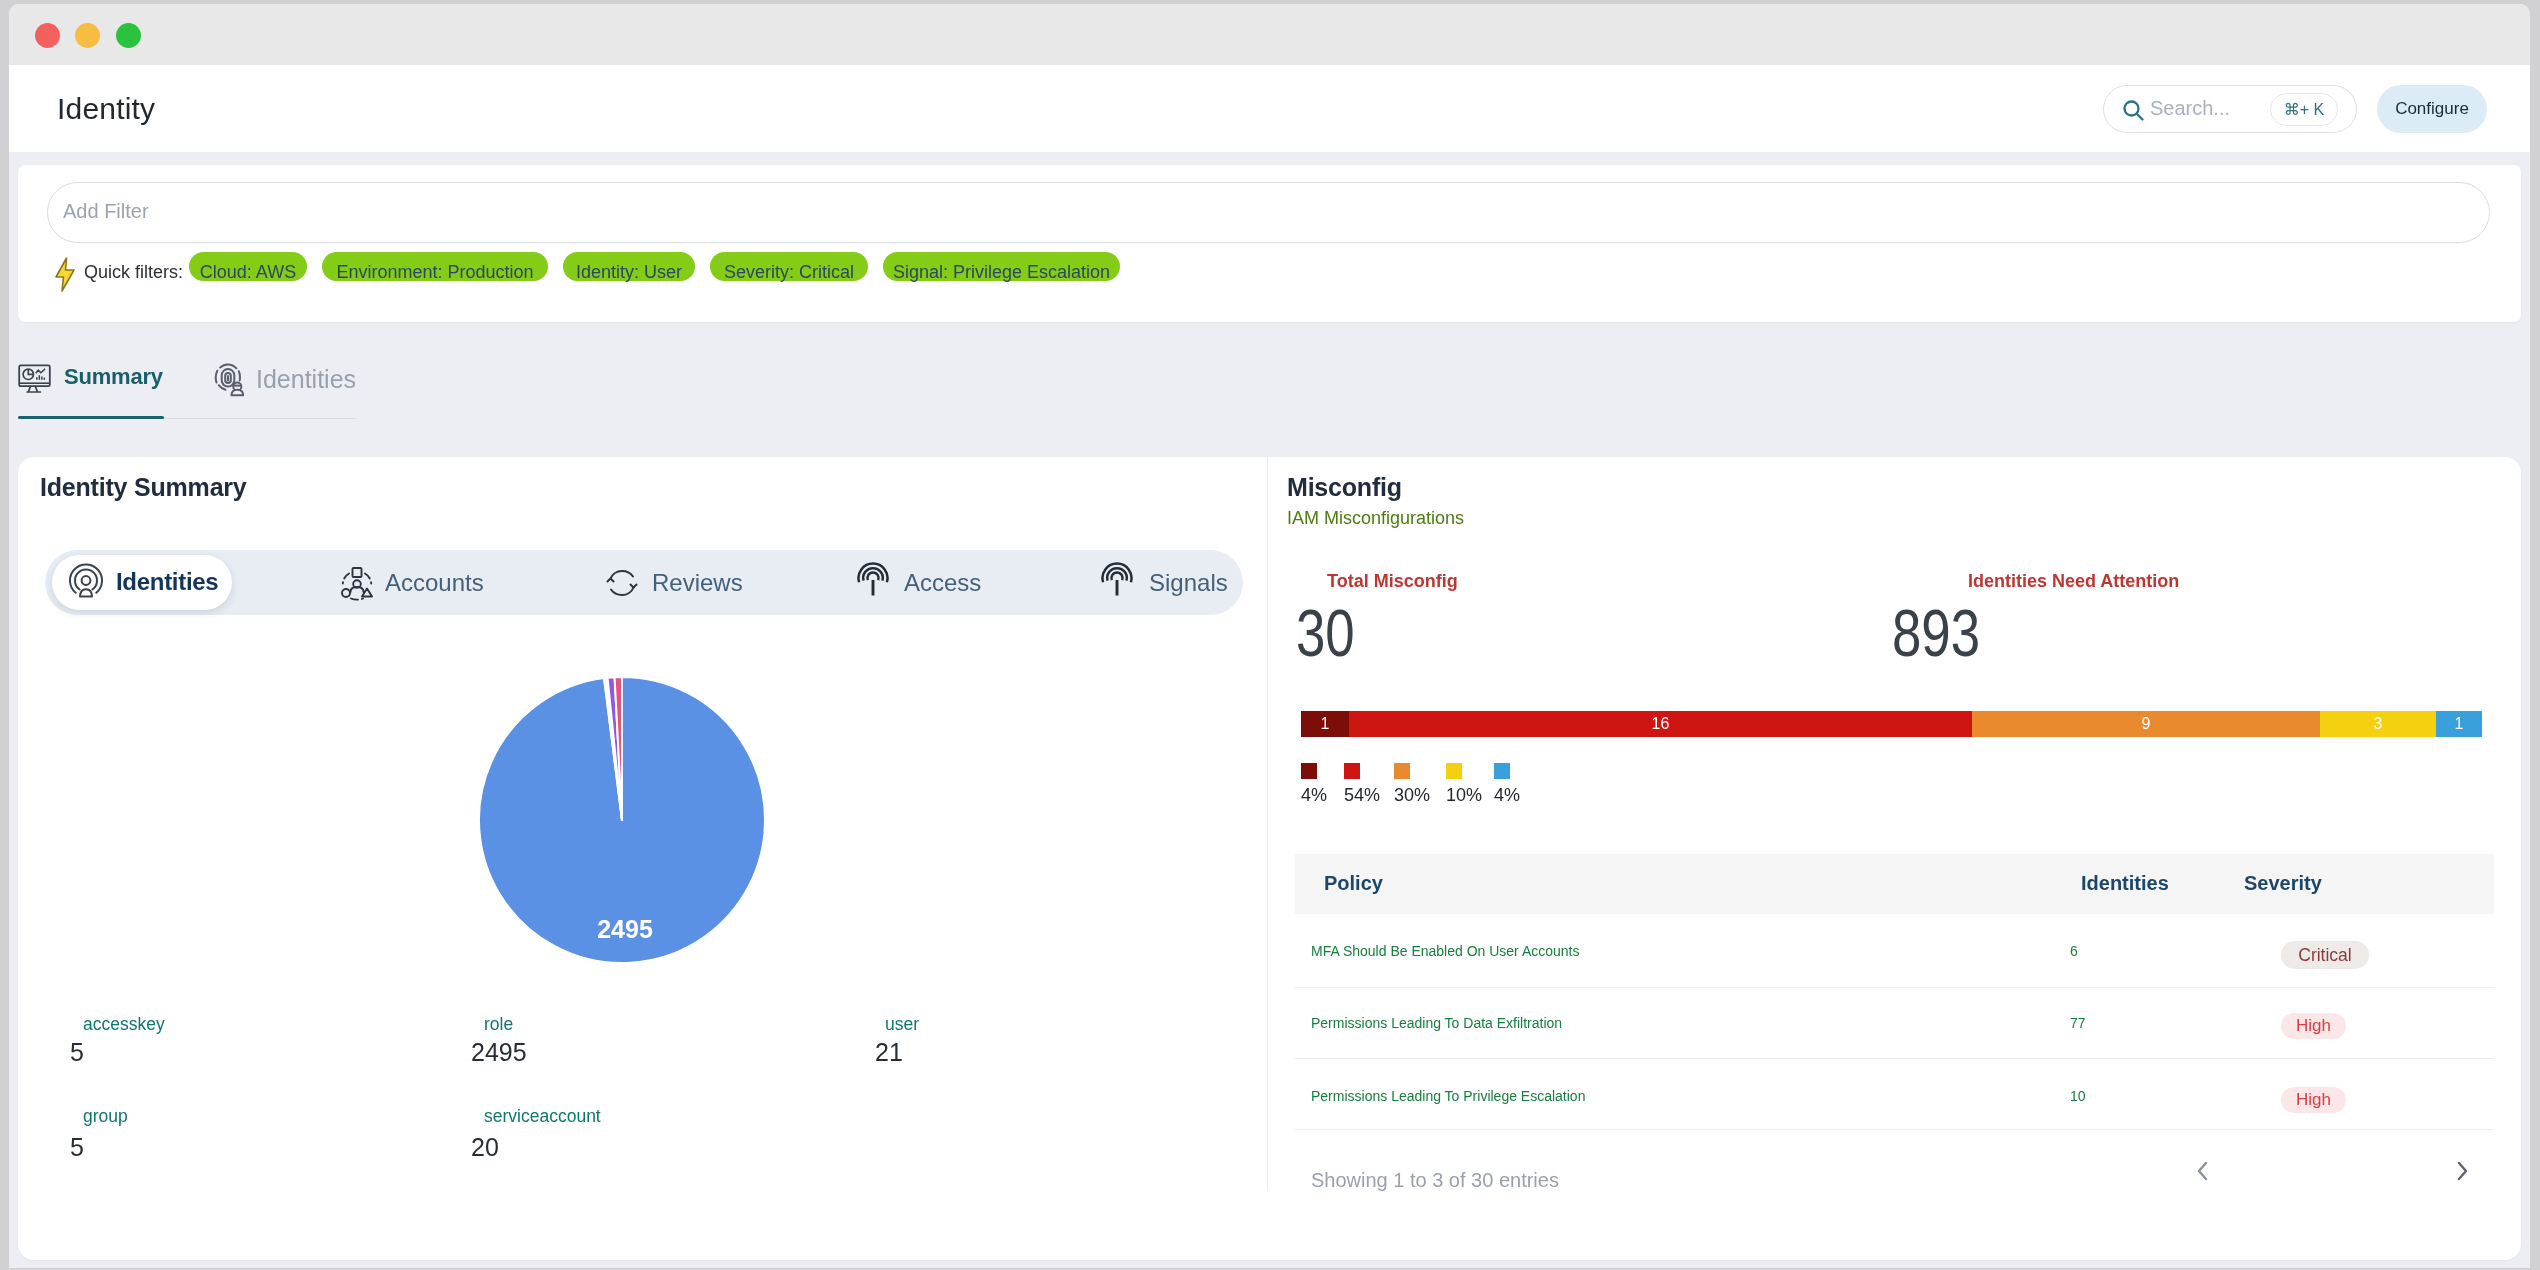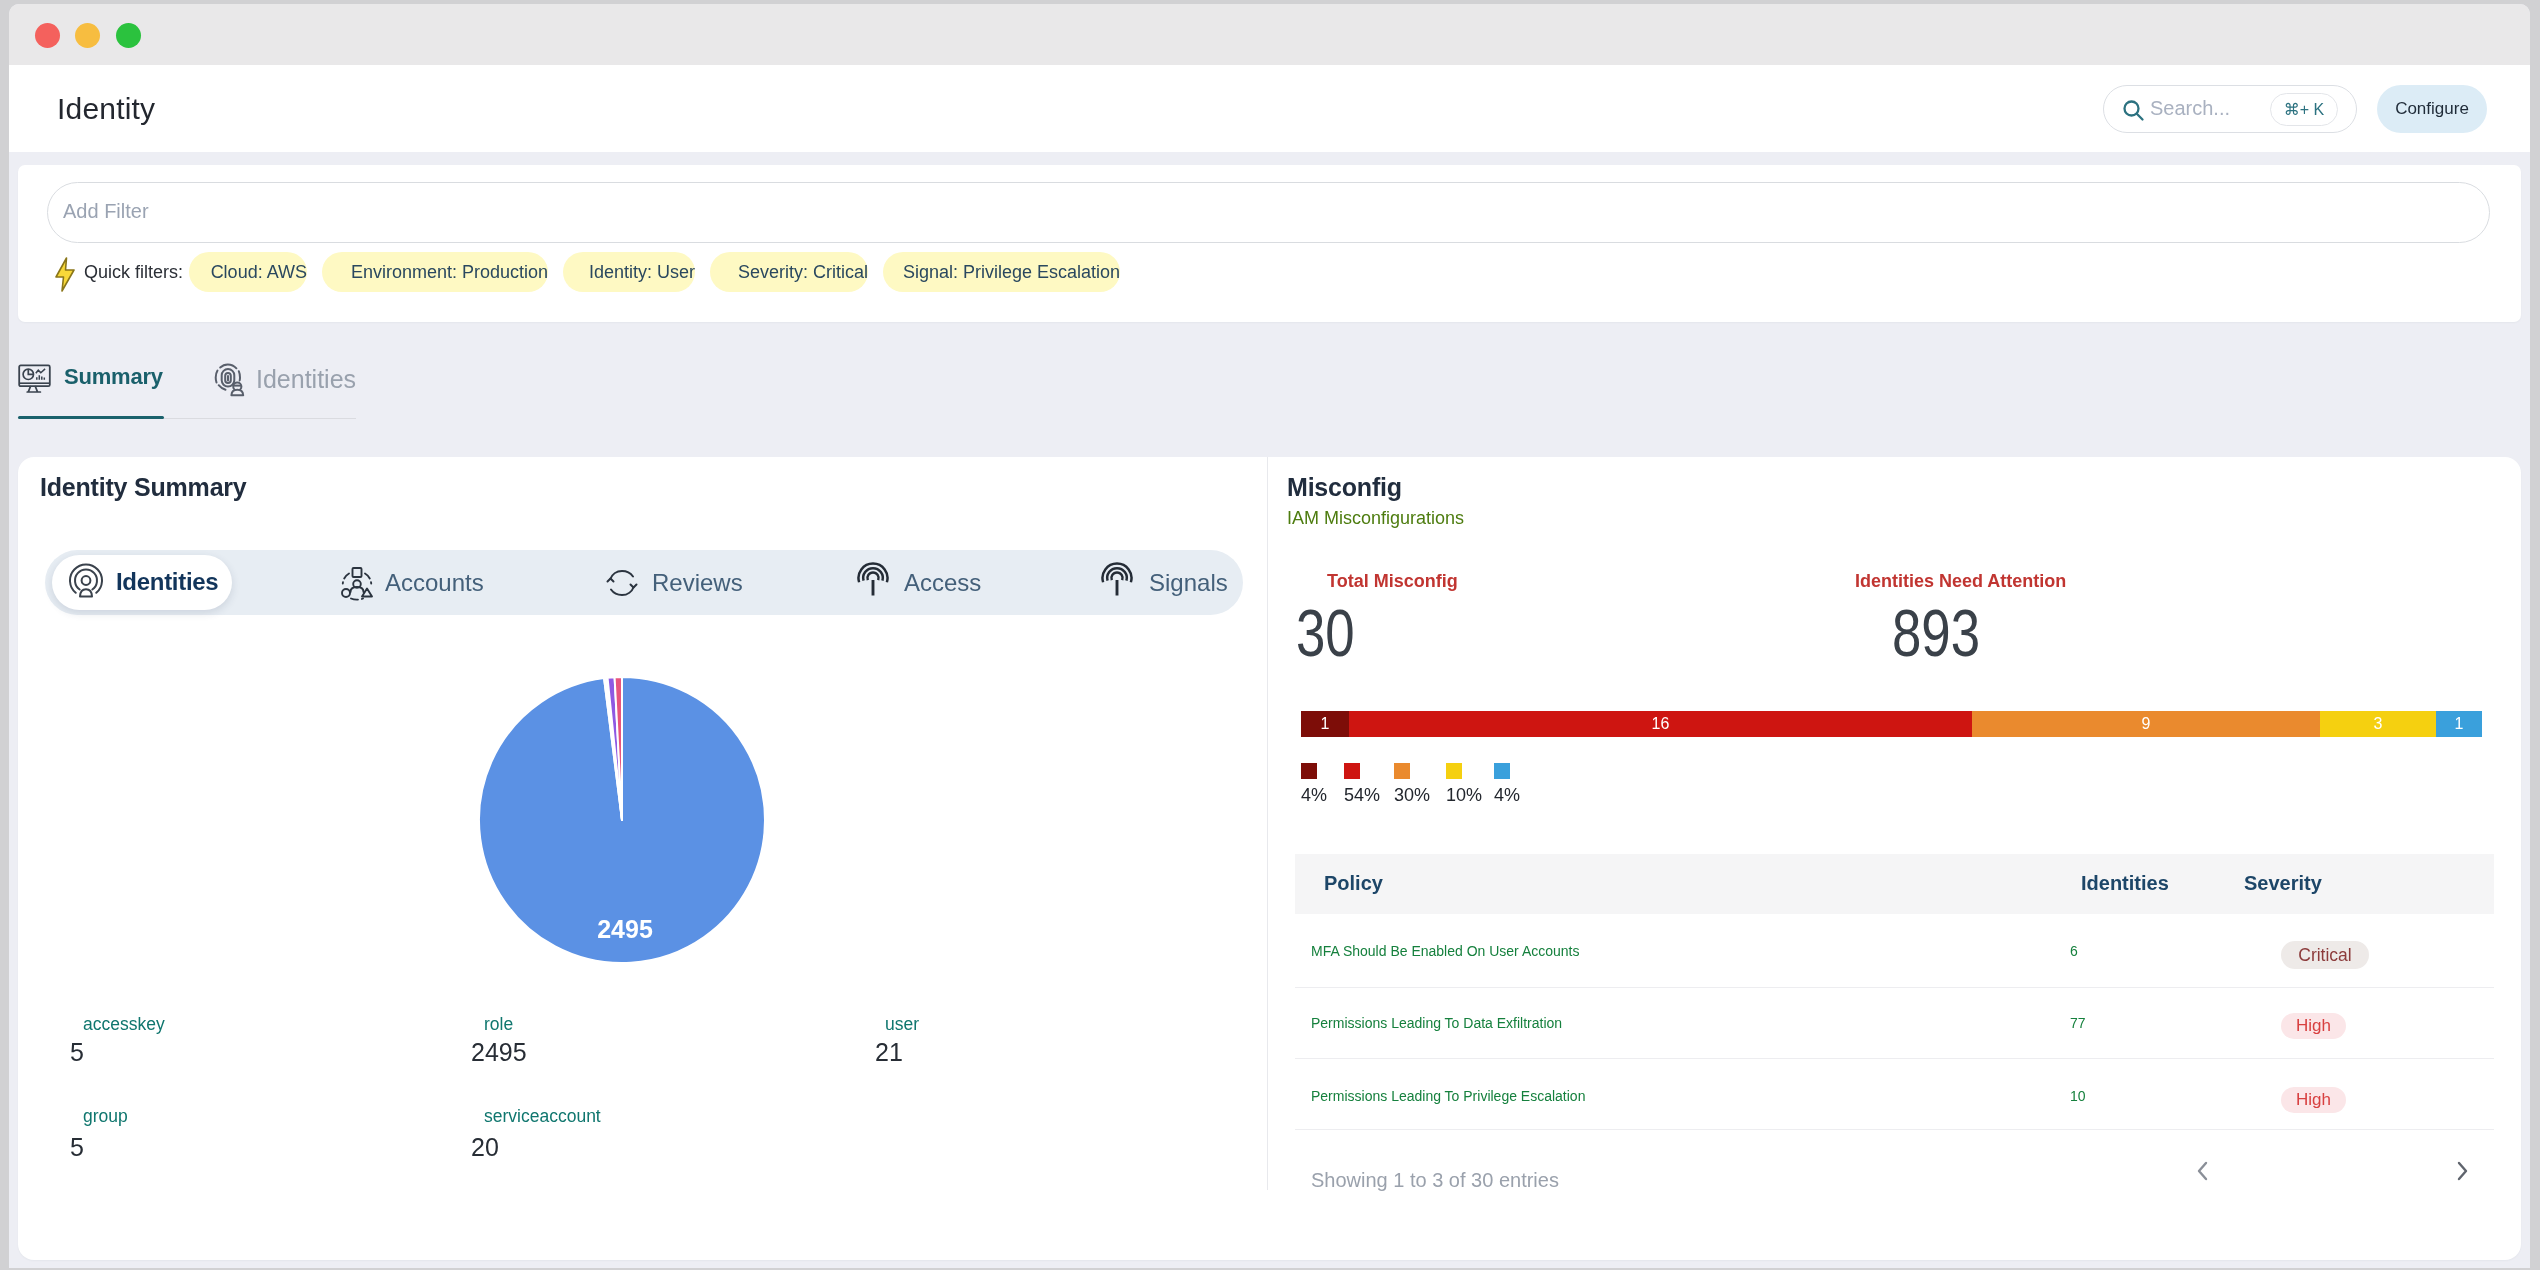--- a/index.html
+++ b/index.html
@@ -16,22 +16,22 @@
   .search-txt { position:absolute; left:46px; top:11px; font-size:20px; color:#a9b1c0; }
   .cmdk { position:absolute; left:166px; top:7px; width:68px; height:33px; border:1px solid #e3e5e9; border-radius:17px;
           color:#2c7280; font-size:16px; text-align:center; line-height:32px; }
   .configure { position:absolute; left:2368px; top:20px; width:110px; height:48px; border-radius:24px; background:#dcecf6;
                color:#1f2b38; font-size:17px; font-weight:500; text-align:center; line-height:48px; }
   .filtercard { position:absolute; left:9px; top:161px; width:2503px; height:157px; background:#fff; border-radius:7px;
                 box-shadow:0 1px 2px rgba(30,40,60,0.04); }
   .addfilter { position:absolute; left:29px; top:17px; width:2443px; height:61px; border:1.5px solid #d9dce0; border-radius:31px; }
   .addfilter span { position:absolute; left:15px; top:17px; font-size:20px; color:#9aa3b2; }
   .qf-label { position:absolute; left:66px; top:97px; font-size:18px; color:#2b2f36; }
-  .chip { position:absolute; top:87px; height:40px; border-radius:21px; background:#fef9c3; color:#2a485f;
-          font-size:18px; text-align:right; line-height:41px; }
+  .chip { position:absolute; top:87px; height:29px; border-radius:21px; background:#84cc16; color:#2a485f;
+          font-size:18px; text-align:center; line-height:41px; }
   .tabicon { position:absolute; }
   .tab-summary { position:absolute; left:55px; top:360px; font-size:22px; font-weight:700; color:#1a606b; letter-spacing:-0.2px;}
   .tab-identities { position:absolute; left:247px; top:361px; font-size:25px; color:#99a1ad; }
   .tabline-gray { position:absolute; left:9px; top:414px; width:338px; height:1px; background:#dadbe0; }
   .tabline-teal { position:absolute; left:9px; top:412px; width:146px; height:3px; background:#1a616c; border-radius:2px; }
   .maincard { position:absolute; left:9px; top:453px; width:2503px; height:803px; background:#fff; border-radius:16px;
               box-shadow:0 1px 2px rgba(30,40,60,0.04); }
   .divider { position:absolute; left:1249px; top:0px; width:1px; height:733px; background:#e8e9ed; }
   .panel-title { position:absolute; font-size:25px; font-weight:600; color:#212d3e; letter-spacing:-0.2px; }
   .pillbar { position:absolute; left:27px; top:93px; width:1198px; height:65px; border-radius:33px; background:#e7edf3; }
@@ -183,21 +183,21 @@
     <div class="stat-value" style="left:857px; top:581px;">21</div>
     <div class="stat-label" style="left:65px; top:649px;">group</div>
     <div class="stat-value" style="left:52px; top:676px;">5</div>
     <div class="stat-label" style="left:466px; top:649px;">serviceaccount</div>
     <div class="stat-value" style="left:453px; top:676px;">20</div>
 
     <div class="panel-title" style="left:1269px; top:16px;">Misconfig</div>
     <div class="abs" style="left:1269px; top:51px; font-size:18px; color:#4d7c0f;">IAM Misconfigurations</div>
     <div class="red-label" style="left:1289px; top:114px;margin-left:20px;">Total Misconfig</div>
     <div class="big-num" style="left:1278px; top:138px;">30</div>
-    <div class="red-label" style="left:1837px; top:114px;">Identities Need Attention</div>
+    <div class="red-label" style="left:1950px; top:114px;">Identities Need Attention</div>
     <div class="big-num" style="left:1874px; top:138px;">893</div>
 
     <div class="abs" style="left:1283px; top:254px; width:1181px; height:26px;">
       <div class="seg" style="left:0px;    width:48px;  background:#7d0d08;">1</div>
       <div class="seg" style="left:48px;   width:623px; background:#ce1511;">16</div>
       <div class="seg" style="left:671px;  width:348px; background:#ea8a2e;">9</div>
       <div class="seg" style="left:1019px; width:116px; background:#f5d010;">3</div>
       <div class="seg" style="left:1135px; width:46px;  background:#3aa0dc;">1</div>
     </div>
 

